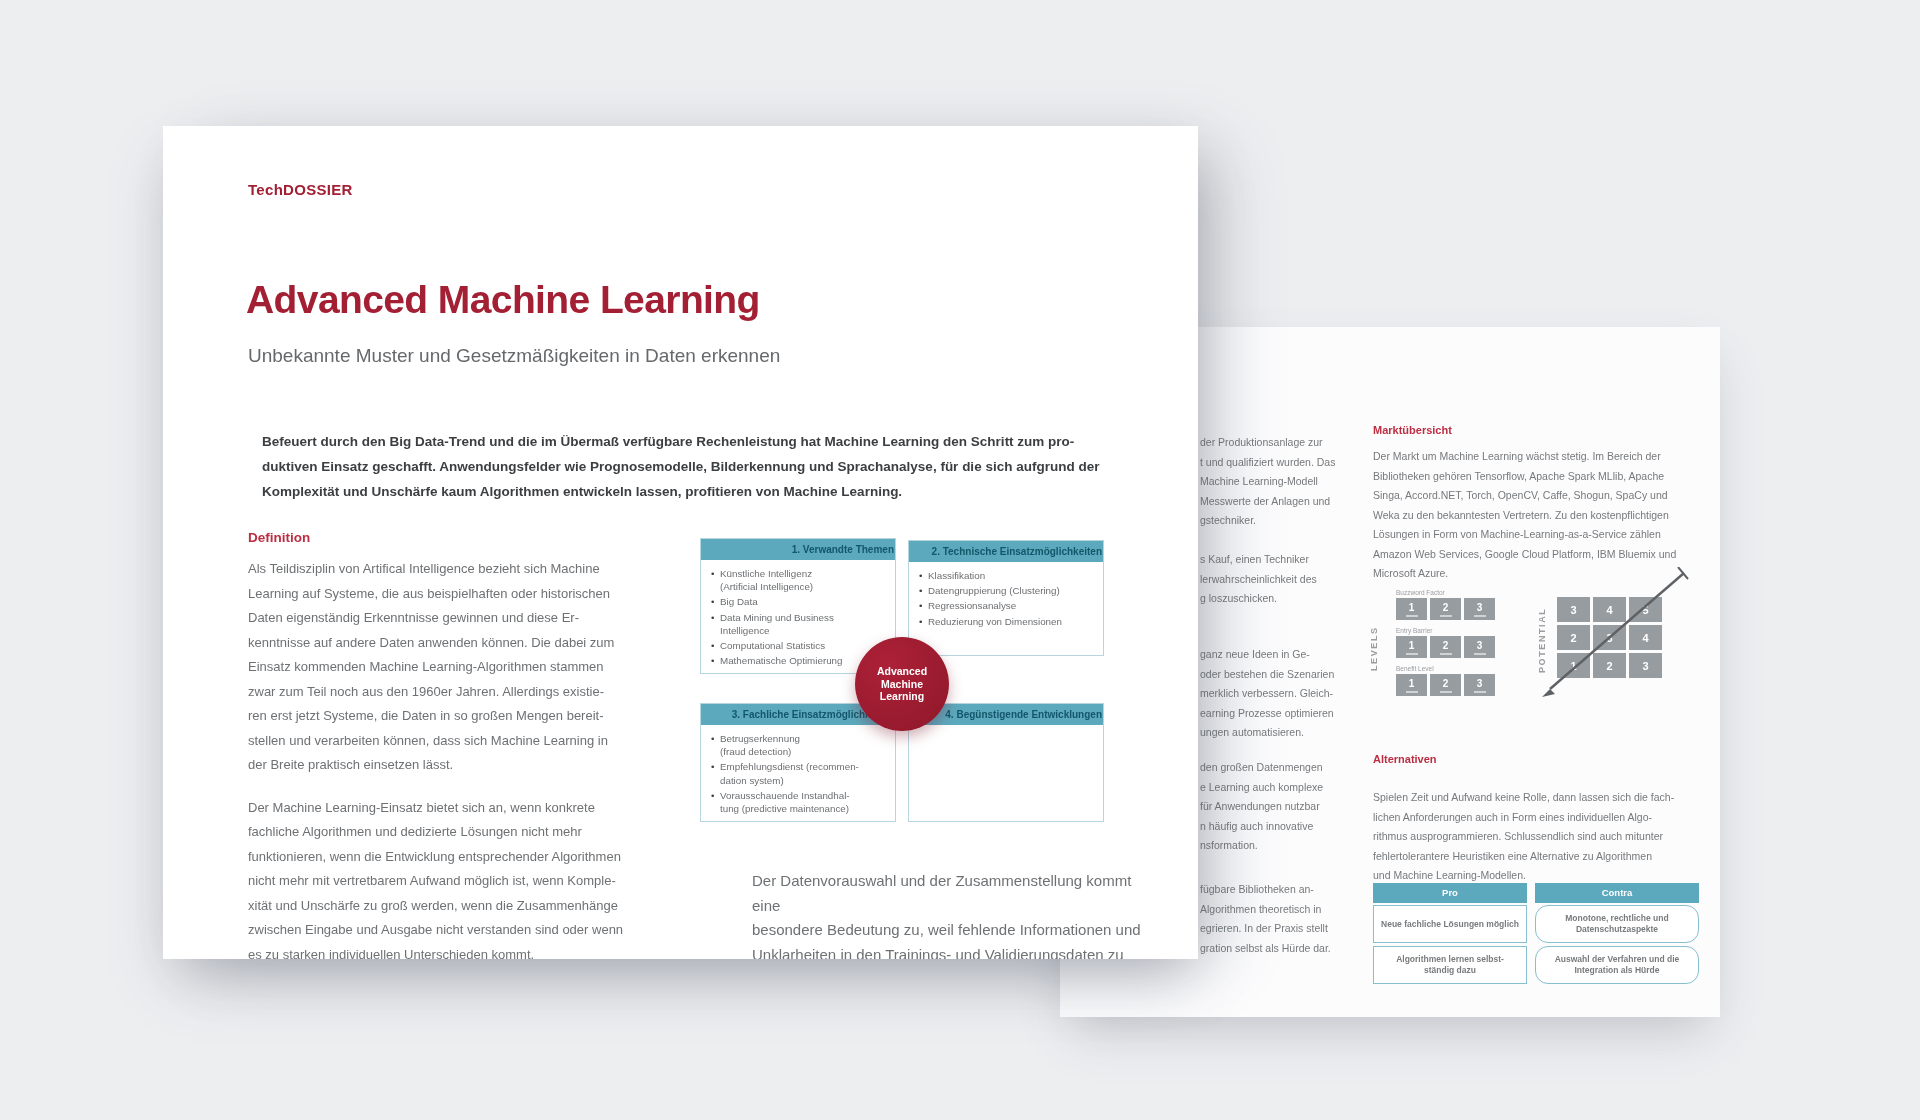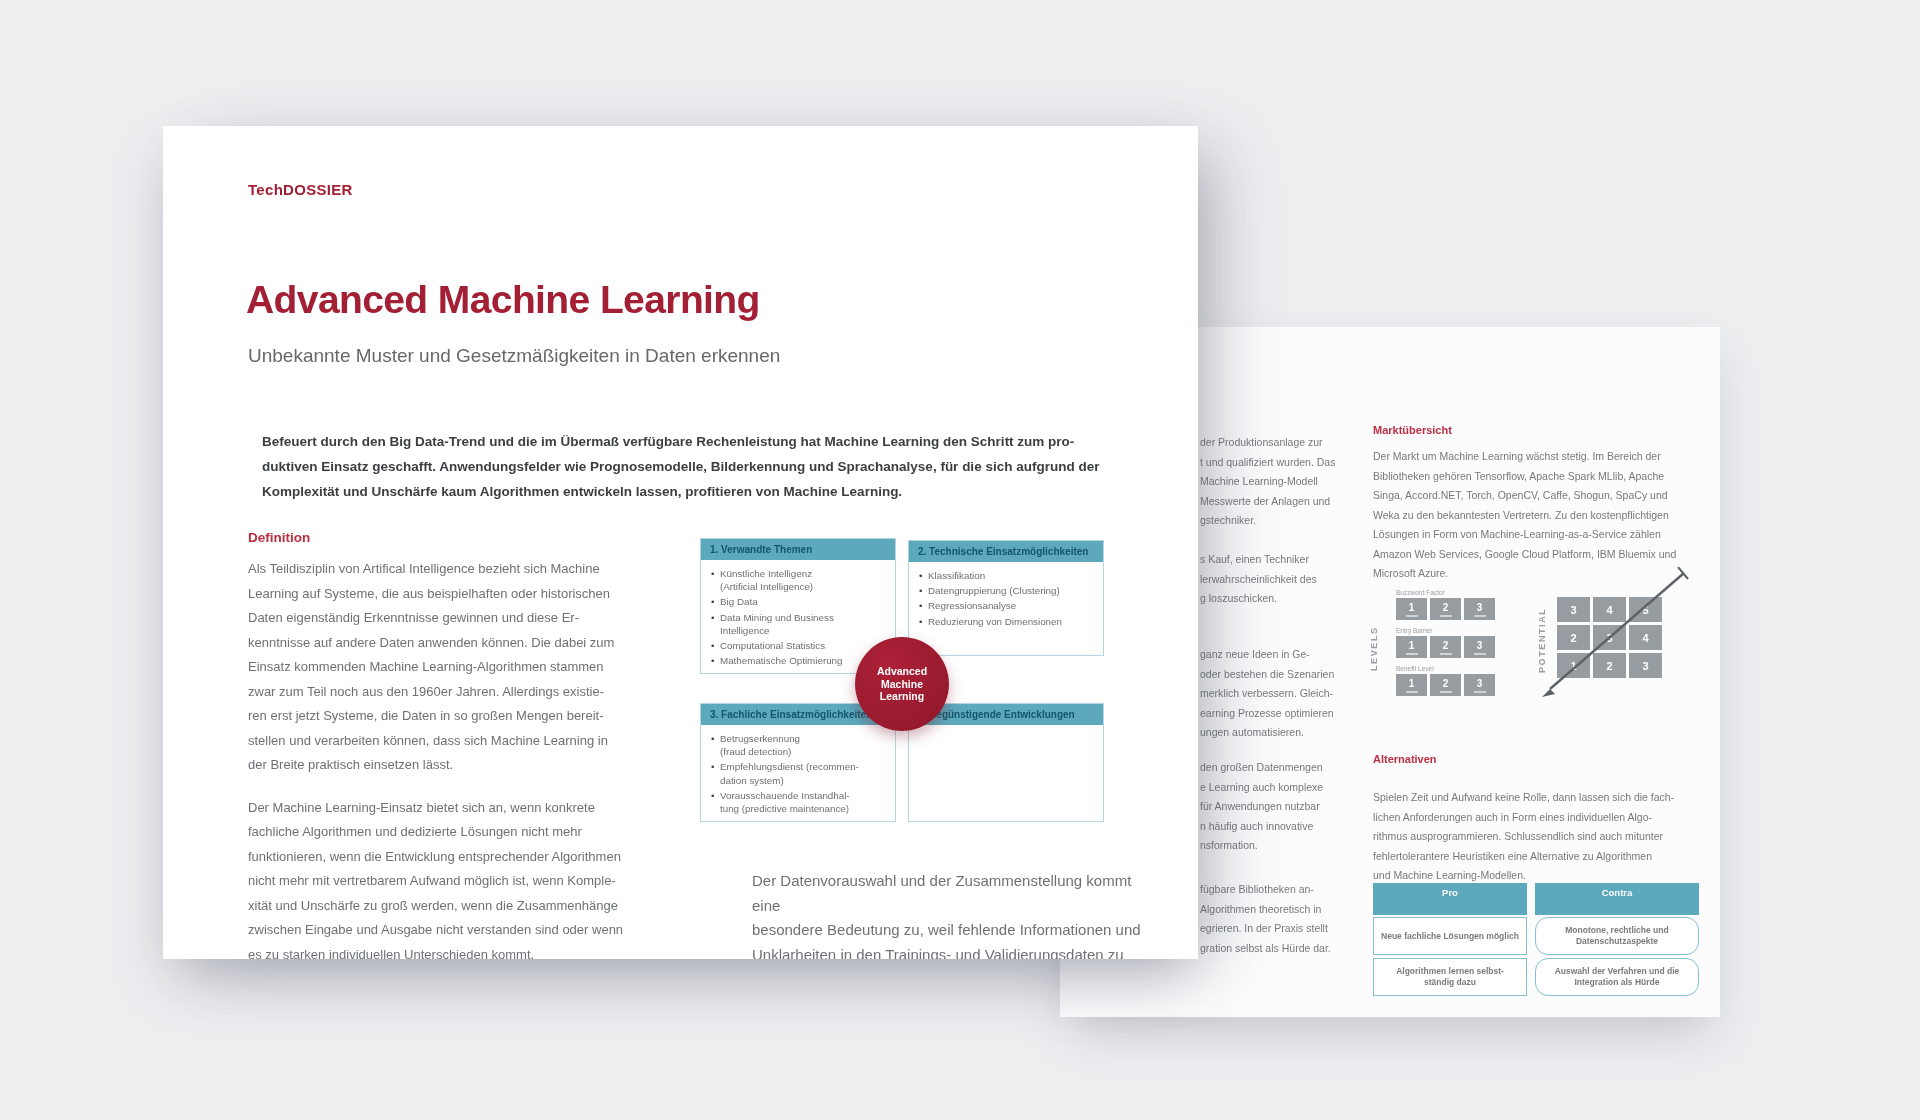--- a/index.html
+++ b/index.html
@@ -21,22 +21,22 @@
   .bodyp{font-size:13px;line-height:24.5px;color:#6e7174;white-space:pre-line;margin:0 0 18px 0;}
   .fp-colright-p{position:absolute;left:589px;top:743px;width:405px;font-size:15px;line-height:24.5px;
                  color:#6e7174;white-space:pre-line;margin:0;}
 
   
   .dbox{position:absolute;background:#fff;border:1px solid #b5d6df;box-sizing:border-box;z-index:1;}
   .box1{left:537px;top:412px;width:196px;height:136px;}
   .box2{left:745px;top:414px;width:196px;height:116px;}
   .box3{left:537px;top:577px;width:196px;height:119px;}
   .box4{left:745px;top:577px;width:196px;height:119px;}
-  .dbox-h{height:21px;line-height:21px;padding:0 9px;background:#5ca9bd;color:#14566a;
-          font-size:10px;font-weight:700;white-space:nowrap;overflow:hidden;}
+  .dbox-h{height:21px;line-height:21px;padding:0 1px;background:#5ca9bd;color:#14566a;
+          font-size:10px;font-weight:700;white-space:nowrap;overflow:hidden;text-align:right;}
   .dbox-list{margin:0;padding:7px 8px 6px 10px;list-style:none;}
   .dbox-item{position:relative;padding-left:9px;font-size:9.8px;line-height:13.2px;color:#6c6f72;
              white-space:pre-line;margin-bottom:2px;}
   .dbox-item::before{content:"\2022";position:absolute;left:0;top:0;color:#3f4245;}
   .ml-circle{position:absolute;left:692px;top:511px;width:94px;height:94px;border-radius:50%;
              background:radial-gradient(circle at 35% 30%, #ad2138, #8e1729);
              display:flex;align-items:center;justify-content:center;text-align:center;
              color:#fff;font-size:10.5px;line-height:12.5px;font-weight:700;white-space:pre-line;
              z-index:3;box-shadow:0 6px 14px rgba(120,30,45,.35);}
 
@@ -56,21 +56,21 @@
   .lcell{width:31px;height:22px;background:#979ca0;display:flex;flex-direction:column;
          align-items:center;justify-content:center;color:#fff;font-size:10px;font-weight:700;}
   .lcell::after{content:"";width:12px;height:2px;background:rgba(255,255,255,.55);margin-top:2px;}
   .pgrid{position:absolute;left:497px;top:270px;display:grid;grid-template-columns:repeat(3,33px);gap:3px;}
   .pcell{height:25px;background:#979ca0;display:flex;align-items:center;justify-content:center;
          color:#fff;font-size:11px;font-weight:700;}
   .pencil-svg{position:absolute;left:468px;top:240px;z-index:4;pointer-events:none;}
 
   .pc-table{position:absolute;left:313px;top:556px;width:335px;}
   .pc-headers{display:flex;gap:8px;}
-  .pc-h{height:32px;line-height:20px;background:#5ca9bd;color:#fff;text-align:center;
+  .pc-h{height:20px;line-height:20px;background:#5ca9bd;color:#fff;text-align:center;
         font-size:9.5px;font-weight:700;}
   .pc-h1{width:154px;}.pc-h2{width:164px;}
   .pc-rows{margin-top:2px;font-weight:bold;}
   .pc-row{display:flex;gap:8px;margin-bottom:3px;}
   .pc-cell{box-sizing:border-box;border:1px solid #86bfd0;background:#fff;display:flex;
            align-items:center;justify-content:center;text-align:center;padding:5px 4px;
            font-size:8.5px;line-height:11px;color:#787b7e;white-space:pre-line;min-height:38px;}
   .pc-c1{width:154px;}.pc-c2{width:164px;border-radius:13px;}
 </style>
 </head>

